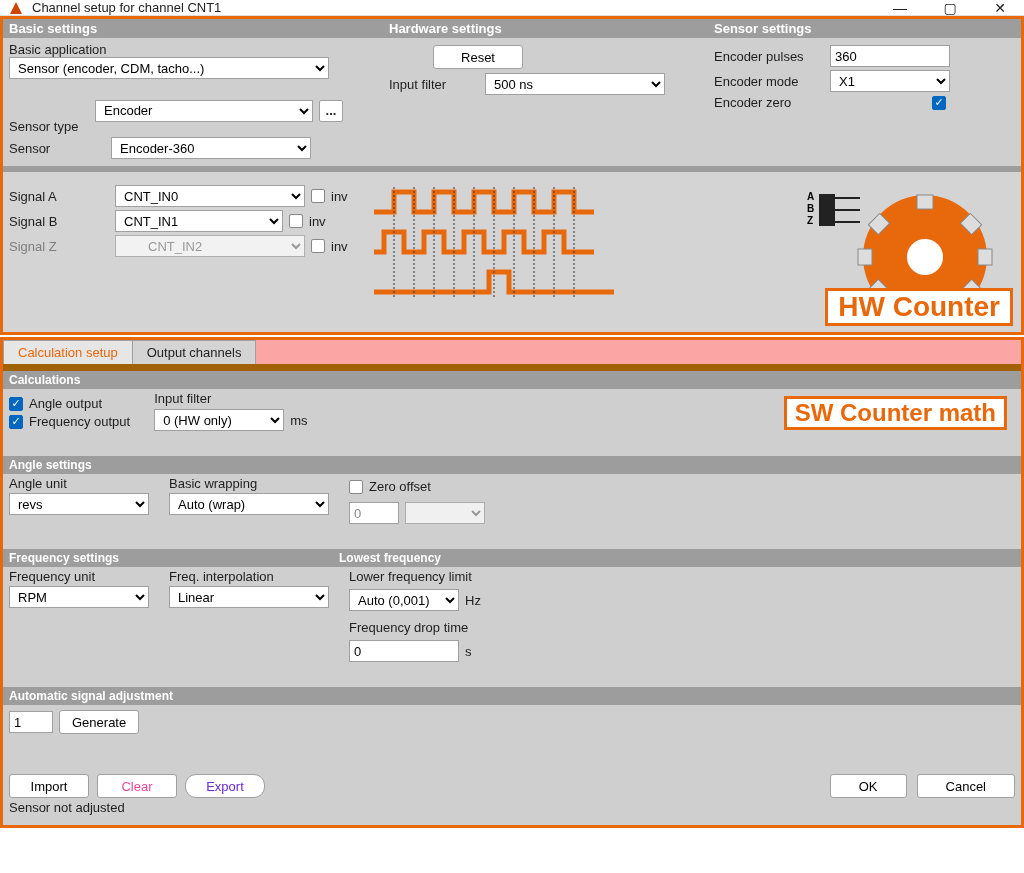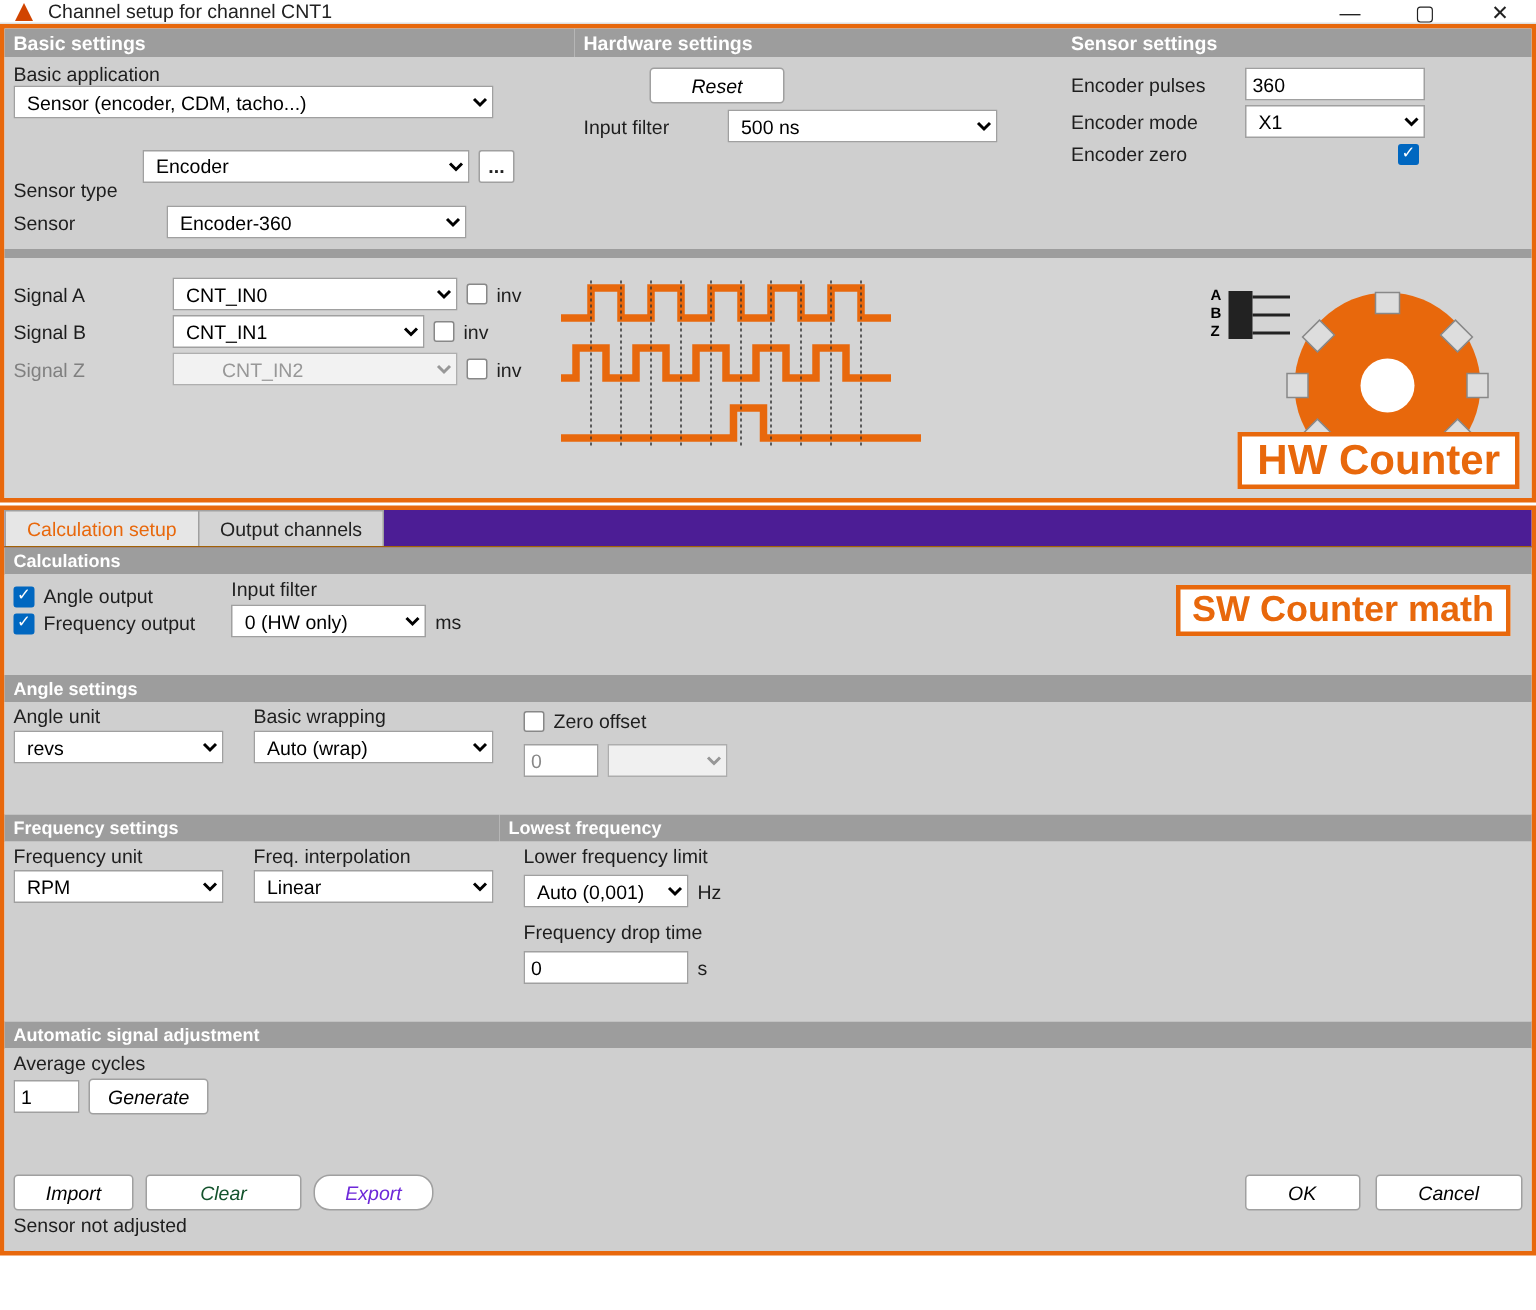--- a/index.html
+++ b/index.html
@@ -13,34 +13,34 @@
 .sectionhdr { background: #9d9d9d; color: #fff; font-weight: bold; font-size: 13px; padding: 2px 6px; }
 .sectionhdr.small { font-size: 12px; }
 .toprow { display:flex; background:#cfcfcf; }
 .topcol { padding: 4px 6px; }
 .topcol.c1 { width: 380px; }
 .topcol.c2 { width: 325px; }
 .topcol.c3 { flex:1; }
 .lbl { font-size: 13px; color: #1e1e1e; }
 select, input[type=text] { font-size: 13px; height: 22px; border: 1px solid #a0a0a0; background: #fff; padding: 1px 4px; }
 select { appearance: auto; }
-button.btn { font-size: 13px; height: 24px; padding: 0 12px; border: 1px solid #a0a0a0; background: #fff; border-radius: 3px; font-style: italic; }
+button.btn { font-size: 13px; height: 24px; padding: 0 12px; border: 1px solid #a0a0a0; background: #fff; border-radius: 3px; }
 button.btn.wide { padding: 0 28px; }
 .row { display:flex; align-items:center; gap:6px; margin: 3px 0; }
 .dots { width:24px; height:22px; border:1px solid #a0a0a0; background:#fff; display:flex; align-items:center; justify-content:center; font-weight:bold; border-radius:2px;}
 .chkbox { width:14px; height:14px; border:1px solid #888; border-radius:2px; background:#fff; display:inline-flex; align-items:center; justify-content:center; flex-shrink:0;}
 .chkbox.checked { background:#0067c0; border-color:#0067c0; }
 .chkbox.checked::after { content:"✓"; color:#fff; font-size:11px; line-height:11px;}
 .grey { color:#808080; }
 .signals { background:#d4d4d4; display:flex; padding:10px 6px; position:relative; }
 .signals .left { width: 360px; }
 .signals .wave { flex:1; display:flex; align-items:flex-start; justify-content:flex-start; }
 .signals .enc { width:220px; display:flex; align-items:center; justify-content:center; }
 .hwbadge { position:absolute; right:8px; bottom:6px; border:3px solid #e8680c; color:#e8680c; font-weight:bold; font-size:28px; padding:0 10px; background:#fff; }
-.tabs { display:flex; background:#4c1d95; border-bottom:1px solid #a16207; }
+.tabs { display:flex; background:#fca5a5; border-bottom:7px solid #a16207; }
 .tab { padding:4px 14px; border:1px solid #a0a0a0; border-bottom:none; background:#d4d4d4; font-size:13px; margin-right:-1px; }
 .tab.active { background:#e6e6e6; color:#e8680c; }
 .panel { background:#cfcfcf; padding:2px 6px 22px 6px; }
 .swbadge { border:3px solid #e8680c; color:#e8680c; font-weight:bold; font-size:24px; padding:0 8px; background:#fff; }
 .twocol { display:flex; gap:20px; }
 .col { display:flex; flex-direction:column; gap:2px; }
 .footer { display:flex; align-items:center; padding:6px 10px; gap:8px; }
 .footer .right { margin-left:auto; display:flex; gap:10px; }
 .divider { height:6px; background:#9d9d9d; }
 </style>
@@ -257,28 +257,27 @@
         <div class="row">
           <input type="text" style="width: 110px;" value="0">
           <span class="lbl">s</span>
         </div>
       </div>
     </div>
   </div>
 
   <div class="sectionhdr small">Automatic signal adjustment</div>
   <div class="panel" style="padding-bottom:10px;">
-    <div class="lbl">Average cycles</div>
     <div class="row">
       <input type="text" style="width: 44px;" value="1">
       <button class="btn">Generate</button>
     </div>
     <div class="footer" style="padding-left:0; padding-right:0; margin-top:34px;">
       <button class="btn" style="width:80px;">Import</button>
-      <button class="btn" style="width:104px; color:#14532d;" disabled="">Clear</button>
+      <button class="btn" style="width:80px; color:#ec4899;" disabled="">Clear</button>
       <button class="btn" style="width:80px; color:#6d28d9;border-radius:11px;" disabled="">Export</button>
       <div class="right">
         <button class="btn wide">OK</button>
         <button class="btn wide">Cancel</button>
       </div>
     </div>
     <div class="lbl" style="margin-top:-4px;">Sensor not adjusted</div>
   </div>
 </div>
 

